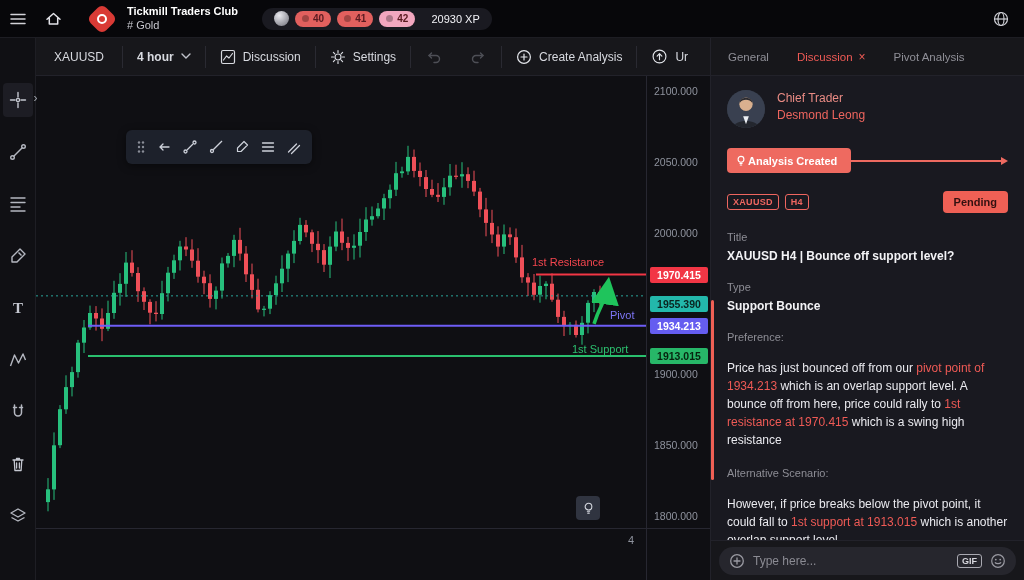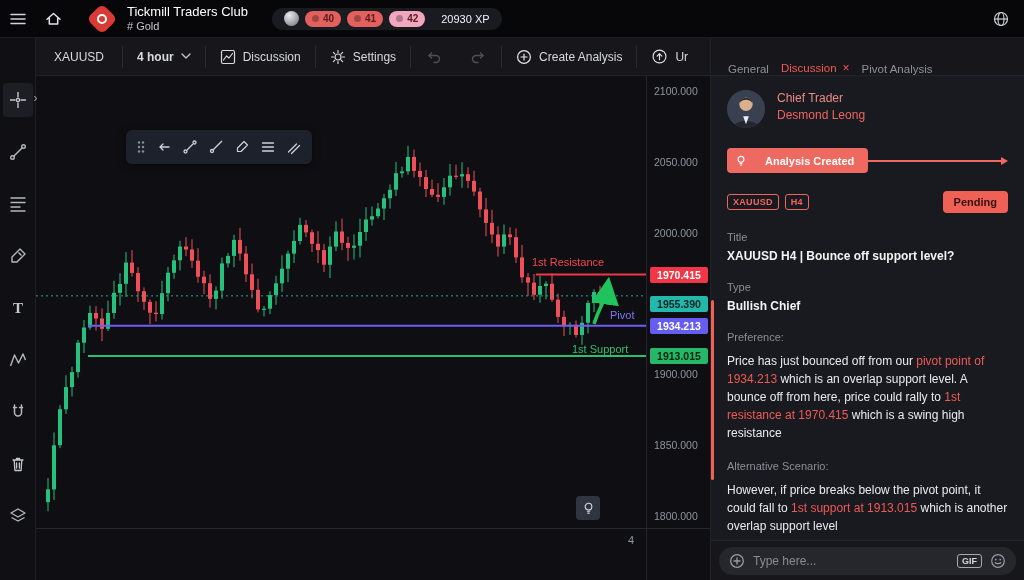--- a/index.html
+++ b/index.html
@@ -9,21 +9,21 @@
 
   
   .topbar{flex:0 0 38px;background:#07070a;border-bottom:1px solid #1d1d23;
     display:flex;align-items:center}
   .burger-cell{width:36px;height:100%;display:flex;align-items:center;justify-content:center}
   .home-btn{margin-left:8px;display:flex;align-items:center}
   .logo{width:26px;height:26px;margin-left:26px;position:relative;flex:0 0 26px}
   .logo .sq{position:absolute;inset:2px;background:#d93a35;border-radius:6px;transform:rotate(45deg)}
   .logo .ring{position:absolute;left:8px;top:8px;width:10px;height:10px;border:2.5px solid #fff;border-radius:50%}
   .titles{margin-left:12px;line-height:1.25}
-  .t1{font-size:13px;font-weight:normal;color:#fff}
+  .t1{font-size:11px;font-weight:bold;color:#fff}
   .t2{font-size:11px;color:#c6c6cd}
   .xp-bar{margin-left:24px;height:22px;background:#1a1a21;border-radius:13px;
     display:flex;align-items:center;gap:6px;padding:0 12px}
   .sphere{width:15px;height:15px;border-radius:50%;background:radial-gradient(circle at 35% 30%,#e9e9ee,#6e6e78)}
   .xpb{height:16px;border-radius:8px;font-size:10px;font-weight:bold;color:#5a1a20;
     display:flex;align-items:center;gap:4px;padding:0 7px}
   .xpb .dot{width:7px;height:7px;border-radius:50%;background:rgba(0,0,0,.28)}
   .b40,.b41{background:#e2605e}
   .b42{background:#f2a7bf}
   .xp-total{margin-left:10px;font-size:11px;color:#f2f2f6;white-space:nowrap}
@@ -69,44 +69,44 @@
   .axis-badge.pivot{background:#655df0;color:#fff}
   .axis-badge.support{background:#27b768;color:#07240f}
   .baxis{position:absolute;left:0;right:0;top:452px;height:1px;background:#272731}
   .x-tick{position:absolute;left:592px;top:458px;font-size:11px;color:#8f939e}
   .bulb-btn{position:absolute;left:540px;top:420px;width:24px;height:24px;background:#303440;
     border-radius:4px;display:flex;align-items:center;justify-content:center;cursor:pointer}
 
   
   .panel{flex:1;background:#191920;border-left:1px solid #22222a;display:flex;flex-direction:column;min-width:0}
   .tabs{flex:0 0 38px;background:#17171b;border-bottom:1px solid #22222a;
-    display:flex;align-items:flex-end;padding-left:17px;gap:12px;font-size:11.5px;color:#8f8f97}
+    display:flex;align-items:center;padding-left:17px;gap:28px;font-size:11.5px;color:#8f8f97}
   .tab{cursor:pointer;display:flex;align-items:center;white-space:nowrap}
   .tab.active{color:#ef5a55}
   .tab .x{margin-left:6px;color:#ef5a55;font-size:12px;cursor:pointer}
   .messages{flex:1;position:relative;padding:14px 16px 0;overflow:hidden}
   .accent{position:absolute;left:0;top:224px;width:3px;height:180px;background:#ef6055;border-radius:2px}
   .msg-head{display:flex;gap:12px;align-items:flex-start}
   .avatar{width:38px;height:38px;border-radius:50%;overflow:hidden;flex:0 0 38px;background:#2a2d35}
   .who{line-height:1.45}
   .role{font-size:12px;color:#ea8b84}
   .name{font-size:12px;color:#ef655e}
   .banner-row{display:flex;align-items:center;margin-top:20px}
   .banner{background:#ee6a60;color:#fff;font-size:11px;font-weight:bold;height:25px;
-    display:flex;align-items:center;gap:18px;padding:0 14px 0 8px;border-radius:4px}
+    display:flex;align-items:center;gap:1px;padding:0 14px 0 8px;border-radius:4px}
   .banner-line{flex:1;height:2px;background:#ee6a60}
   .banner-tip{width:0;height:0;border-left:7px solid #ee6a60;border-top:4px solid transparent;border-bottom:4px solid transparent}
   .tags-row{display:flex;align-items:center;margin-top:18px;gap:6px}
   .tag{border:1px solid #ef6660;color:#ef6660;font-size:9px;font-weight:bold;
     padding:2px 5px;border-radius:3px;letter-spacing:.3px}
   .pending{margin-left:auto;background:#ef6055;color:#331110;font-size:11px;font-weight:bold;
     padding:5px 11px;border-radius:4px;cursor:pointer}
   .lbl{font-size:11px;color:#8d8d95;margin-top:18px}
   .val{font-size:12px;font-weight:bold;color:#f3f3f6;margin-top:6px}
-  .para{font-size:12px;line-height:18px;color:#eaeaef;margin-top:9px}
+  .para{font-size:12px;line-height:18px;color:#eaeaef;margin-top:16px}
   .para .hl{color:#ef5a55}
   .timestamp{text-align:right;font-size:11px;color:#8d8d95;margin-top:10px}
 
   .composer{flex:0 0 40px;background:#17171b;border-top:1px solid #22222a;
     display:flex;align-items:center;padding:0 8px}
   .input-pill{flex:1;height:28px;background:#26262d;border-radius:15px;
     display:flex;align-items:center;padding:0 10px;gap:8px}
   .composer input{flex:1;background:transparent;border:0;outline:none;color:#d8d8de;font-size:12px;
     font-family:"Liberation Sans",sans-serif}
   .composer input::placeholder{color:#8b8b93}
@@ -604,21 +604,21 @@
         <div class="tags-row">
           <span class="tag">XAUUSD</span>
           <span class="tag">H4</span>
           <span class="pending">Pending</span>
         </div>
 
         <div class="lbl">Title</div>
         <div class="val">XAUUSD H4 | Bounce off support level?</div>
 
         <div class="lbl">Type</div>
-        <div class="val">Bullish Chief</div>
+        <div class="val">Support Bounce</div>
 
         <div class="lbl">Preference:</div>
         <div class="para"><span>Price has just bounced off from our </span><span class="hl">pivot point of 1934.213</span><span> which is an overlap support level. A bounce off from here, price could rally to </span><span class="hl">1st resistance at 1970.415</span><span> which is a swing high resistance</span></div>
 
         <div class="lbl">Alternative Scenario:</div>
         <div class="para"><span>However, if price breaks below the pivot point, it could fall to </span><span class="hl">1st support at 1913.015</span><span> which is another overlap support level</span></div>
 
         <div class="timestamp">13:18</div>
       </div>
 

